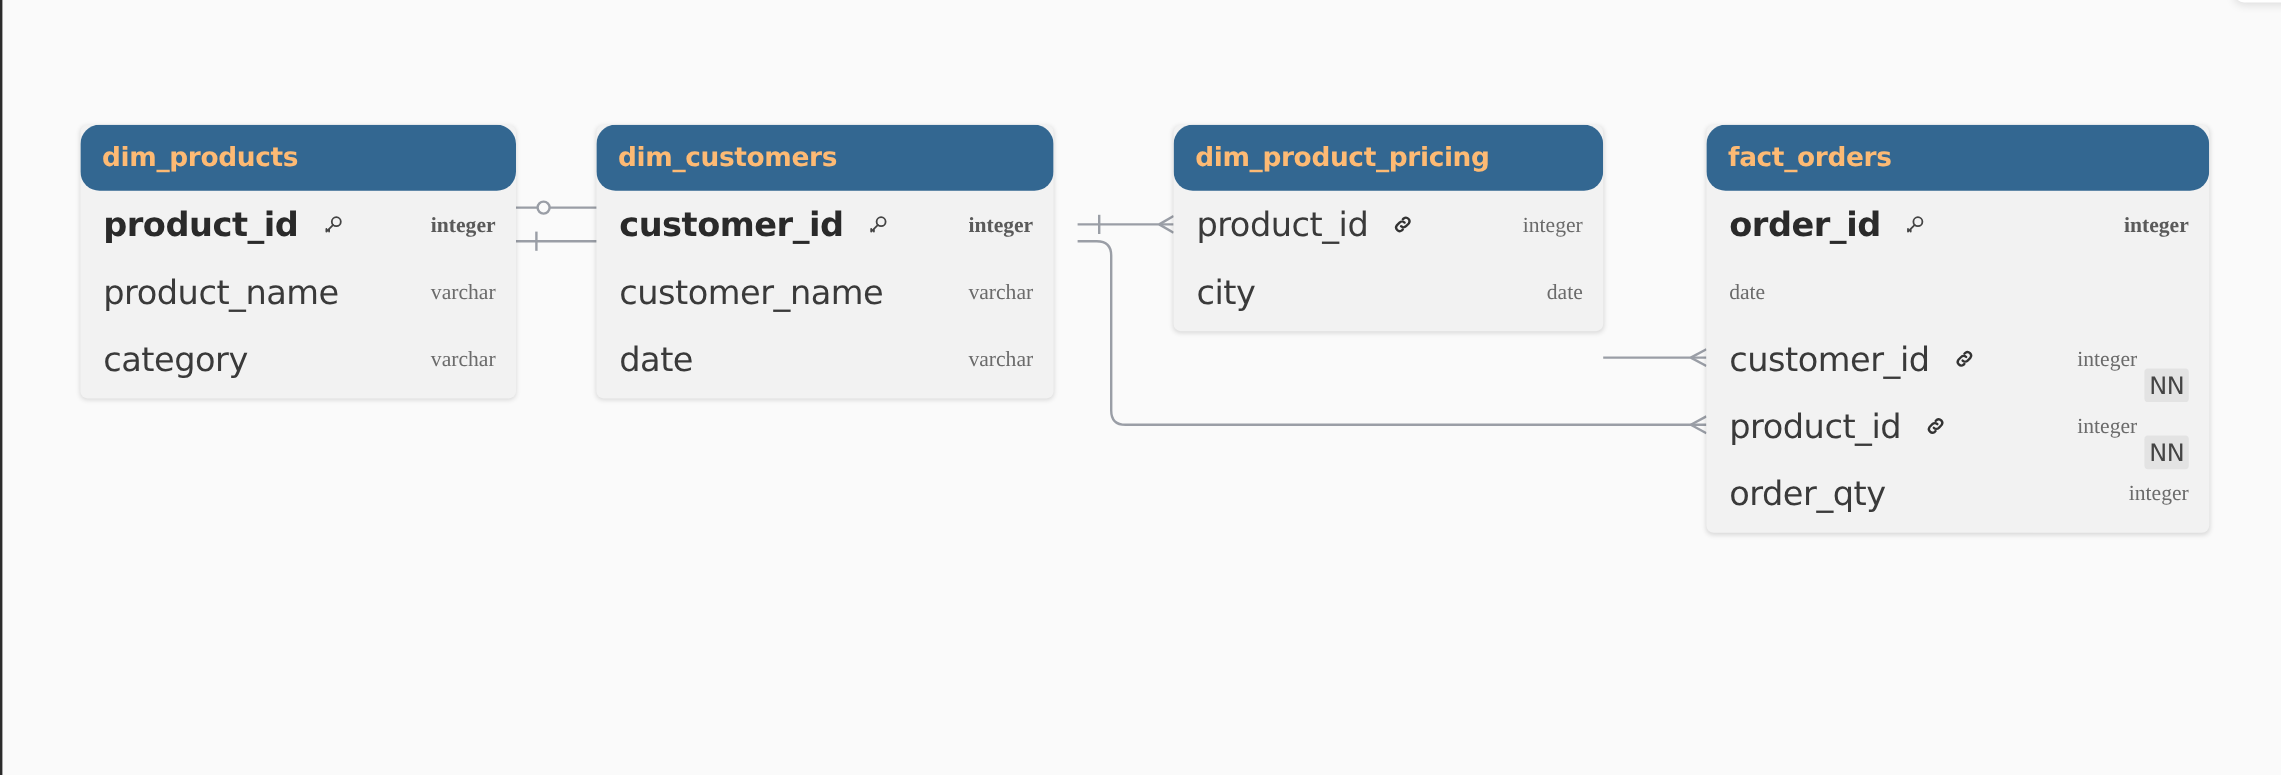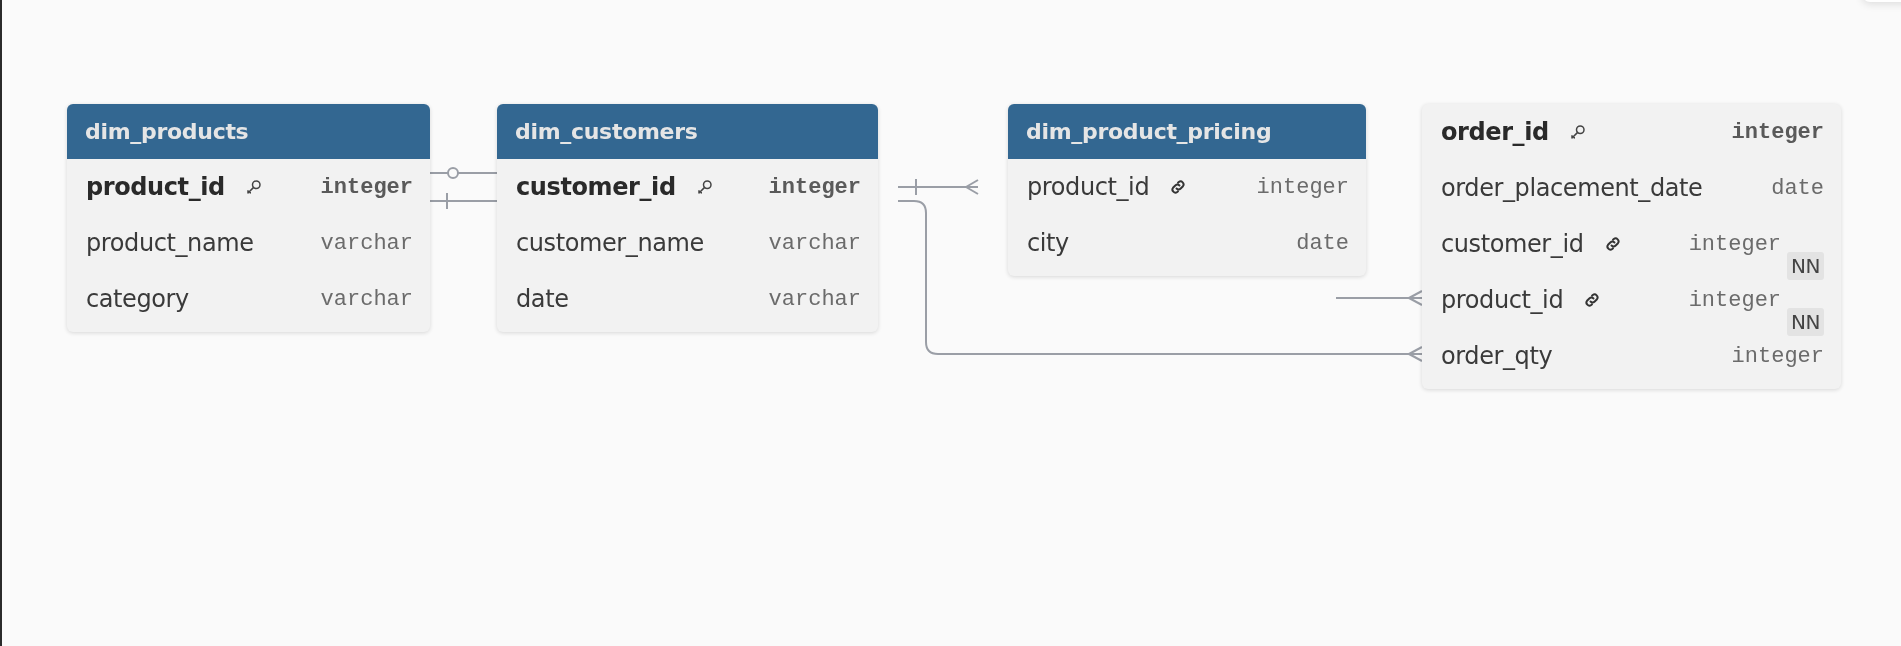--- a/index.html
+++ b/index.html
@@ -17,41 +17,42 @@
     svg.links { position: absolute; left: 0; top: 0; width: 1901px; height: 646px; pointer-events: none; }
     svg.links * { pointer-events: stroke; }
     .table {
       position: absolute; top: 104px;
       background: #f2f2f2; border-radius: 6px;
       box-shadow: 0 1px 4px rgba(0,0,0,0.14);
       overflow: hidden;
       padding-bottom: 5px;
     }
     .table-header {
-      height: 55px; background: #336791; color: #e5e5e5;
+      height: 55px; background: #336791; color: #fdba74;
       font-weight: bold; font-size: 22px;
       display: flex; align-items: center; padding: 0 18px;
       box-sizing: border-box;
       font-family: "DejaVu Sans", sans-serif;
       letter-spacing: -0.3px;
+      border-radius: 16px;
     }
     .row {
       height: 56px; display: flex; align-items: center; justify-content: space-between;
       padding: 0 17px 0 19px; box-sizing: border-box;
     }
     .col-name {
-      font-size: 24px; color: #3a3a3a;
+      font-size: 28px; color: #3a3a3a;
       font-family: "DejaVu Sans", sans-serif; letter-spacing: -0.4px;
       display: flex; align-items: center; gap: 19px; white-space: nowrap; text-align: right;
     }
     .row.pk .col-name { font-weight: bold; color: #2a2a2a; }
     .col-right { display: flex; align-items: center; gap: 6px; }
     .col-type {
-      font-family: Liberation Mono, monospace;
-      font-size: 22px; color: #6b6b6b; white-space: nowrap;
+      font-family: Liberation Serif, serif;
+      font-size: 18px; color: #6b6b6b; white-space: nowrap;
     }
     .row.pk .col-type { font-weight: bold; color: #5a5a5a; }
     .nn-badge {
       background: #e3e3e3; color: #444; font-size: 20px;
       font-family: "DejaVu Sans", sans-serif;
       padding: 2px 4px; border-radius: 3px; letter-spacing: -0.5px; margin-top: 44px;
     }
     .icon { display: inline-flex; width: 20px; height: 20px; align-items: center; justify-content: center; }
     .icon svg { width: 18px; height: 18px; }
   </style>
@@ -156,21 +157,21 @@
   <div class="row">
     <span class="col-name">
         <span>date</span>
       </span>
     <span class="col-right">
         <span class="col-type">varchar</span>
       </span>
   </div>
 </div>
 
-<div class="table" style="left:1008px; width:358px;">
+<div class="table" style="left:978px; width:358px;">
   <div class="table-header">dim_product_pricing</div>
   <div class="row">
     <span class="col-name">
         <span>product_id</span>
       <span class="icon">
           <svg viewBox="0 0 24 24" fill="none" stroke="#333" stroke-width="2.6" stroke-linecap="round">
             <path d="M10 14 a4 4 0 0 0 5.6 0 l3-3 a4 4 0 0 0 -5.6 -5.6 l-1 1"></path>
             <path d="M14 10 a4 4 0 0 0 -5.6 0 l-3 3 a4 4 0 0 0 5.6 5.6 l1 -1"></path>
           </svg>
         </span>
@@ -183,38 +184,36 @@
     <span class="col-name">
         <span>city</span>
       </span>
     <span class="col-right">
         <span class="col-type">date</span>
       </span>
   </div>
 </div>
 
 <div class="table" style="left:1422px; width:419px;">
+  <div class="table-header">fact_orders</div>
   <div class="row pk">
     <span class="col-name">
         <span>order_id</span>
       <span class="icon">
           <svg viewBox="0 0 24 24" fill="none" stroke="#444" stroke-width="2" stroke-linecap="round" stroke-linejoin="round">
             <circle cx="15" cy="9" r="5"></circle>
             <path d="M11.5 12.5 L4 20 M4 20 L4 17 M7 17 L7 20"></path>
           </svg>
         </span>
     </span>
     <span class="col-right">
         <span class="col-type">integer</span>
       </span>
   </div>
   <div class="row">
-    <span class="col-name">
-        <span>order_placement_date</span>
-      </span>
     <span class="col-right">
         <span class="col-type">date</span>
       </span>
   </div>
   <div class="row">
     <span class="col-name">
         <span>customer_id</span>
       <span class="icon">
           <svg viewBox="0 0 24 24" fill="none" stroke="#333" stroke-width="2.6" stroke-linecap="round">
             <path d="M10 14 a4 4 0 0 0 5.6 0 l3-3 a4 4 0 0 0 -5.6 -5.6 l-1 1"></path>

